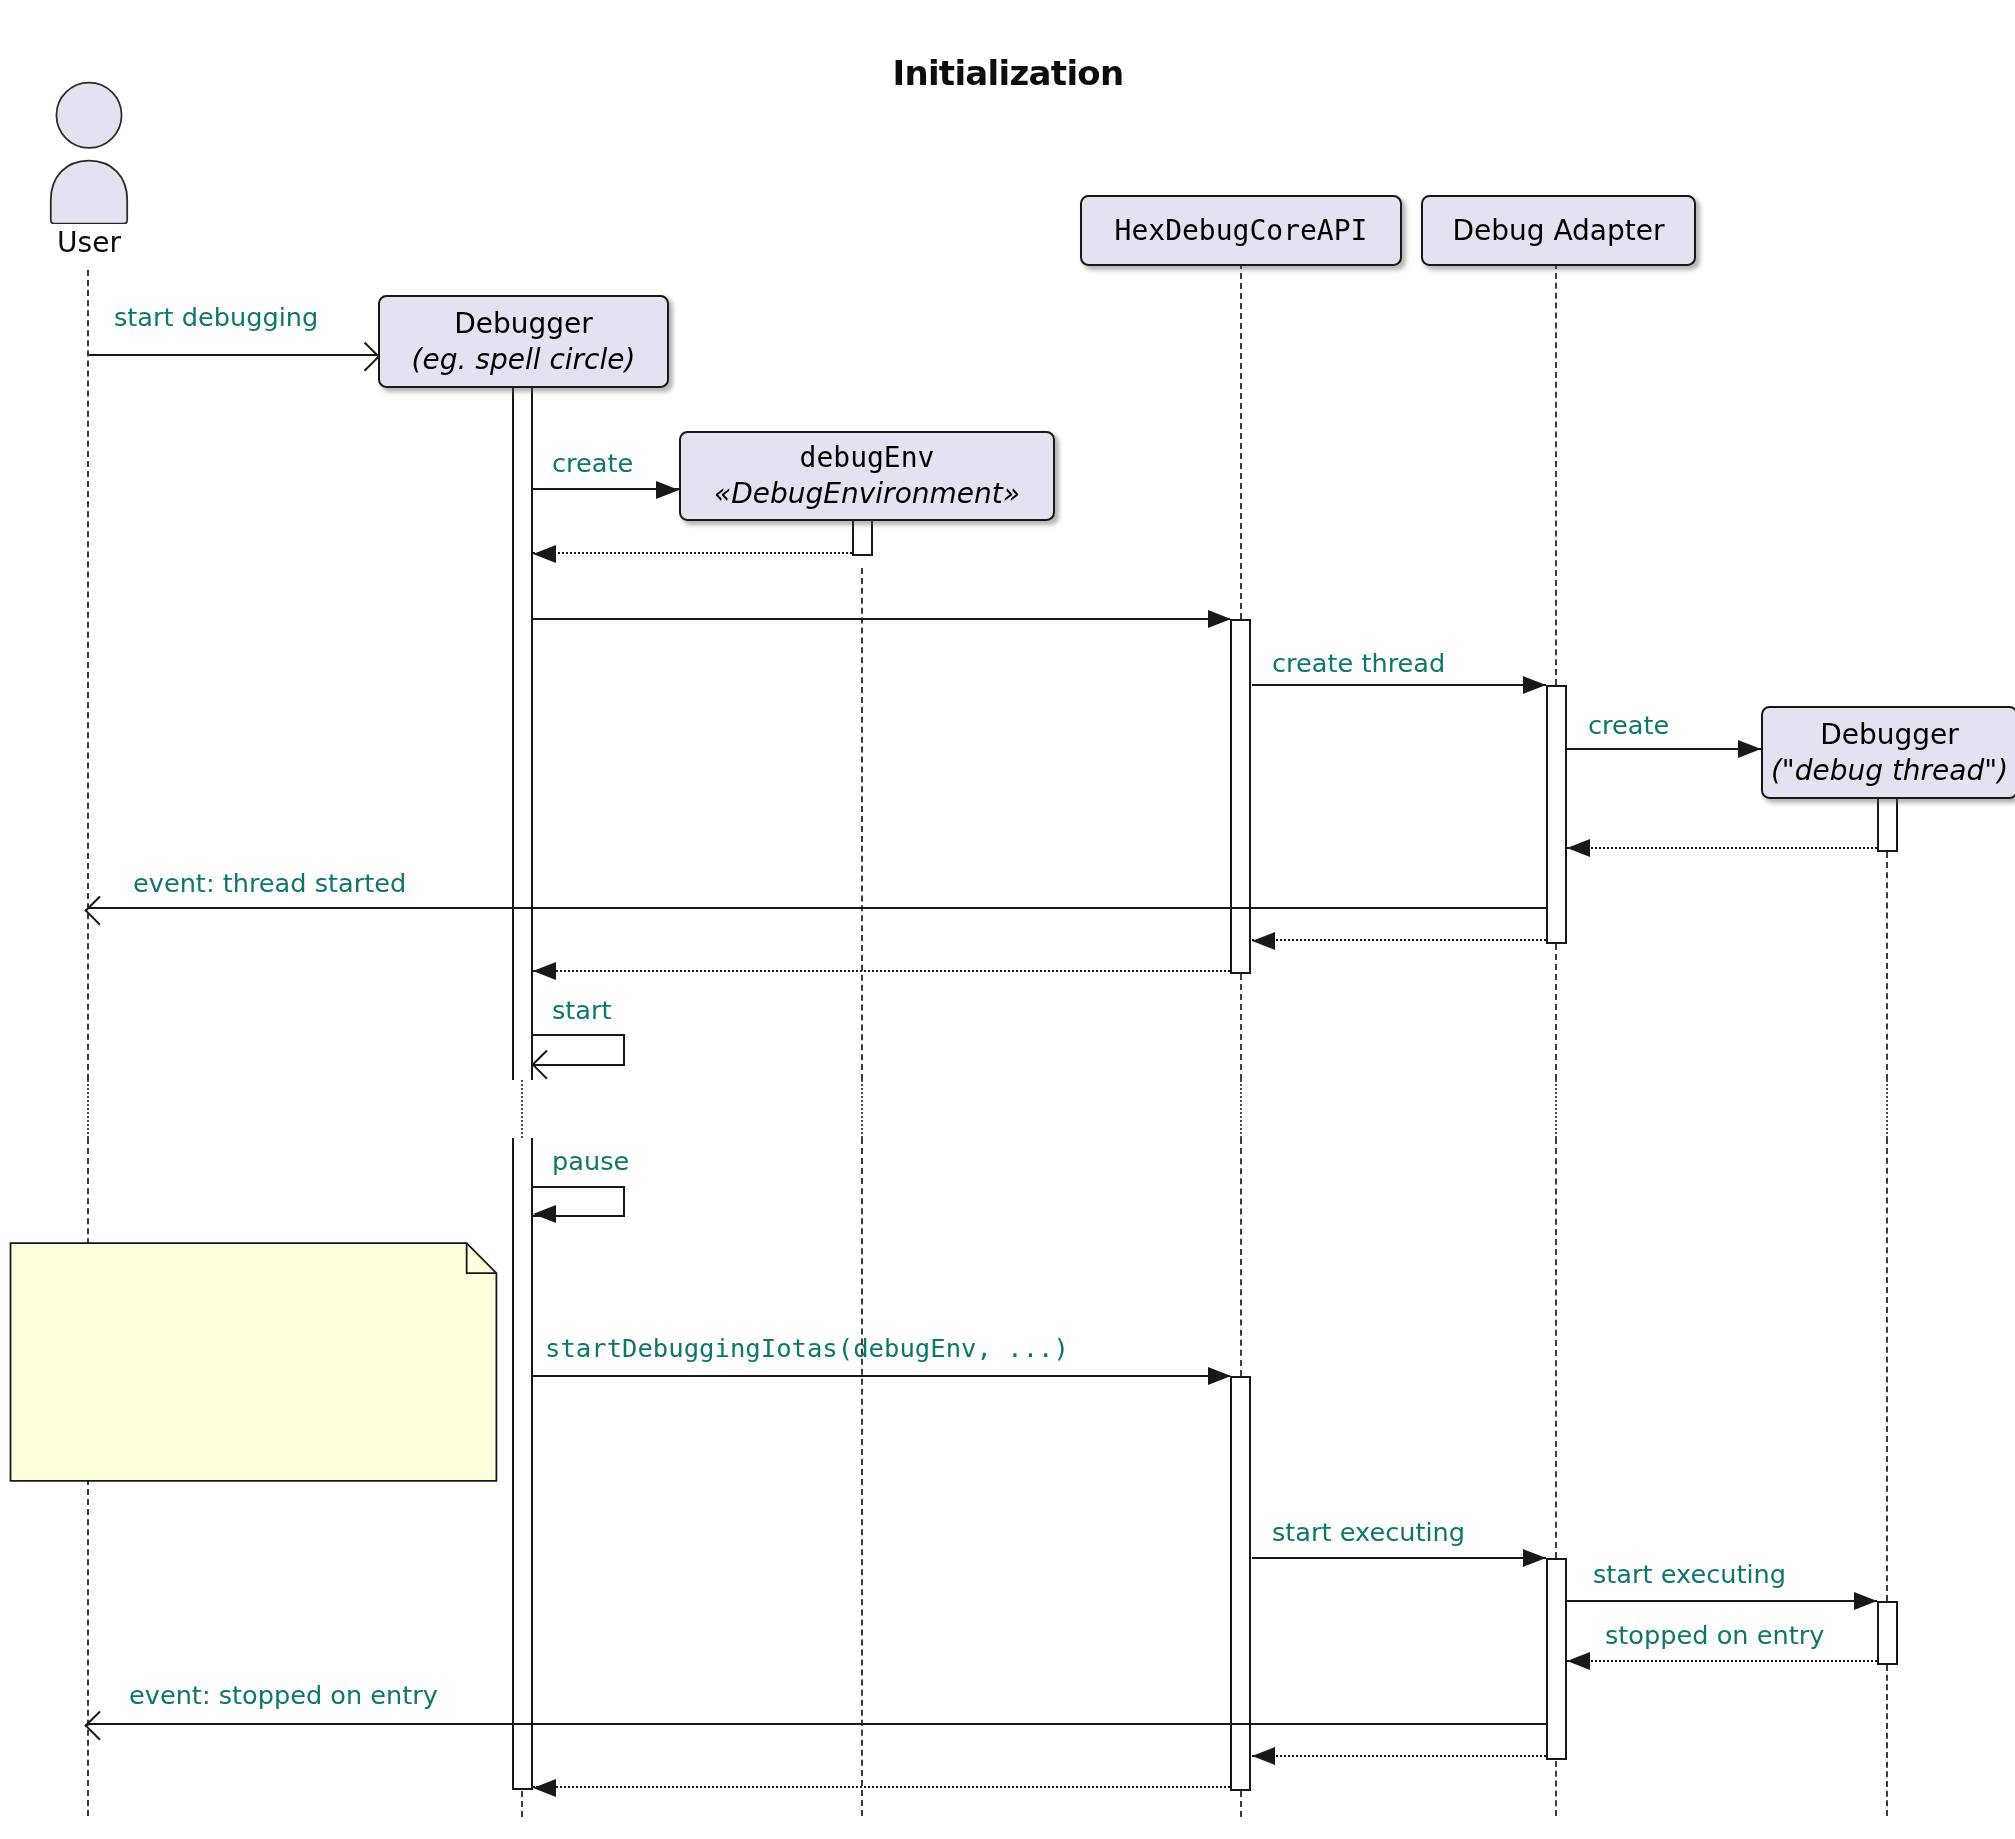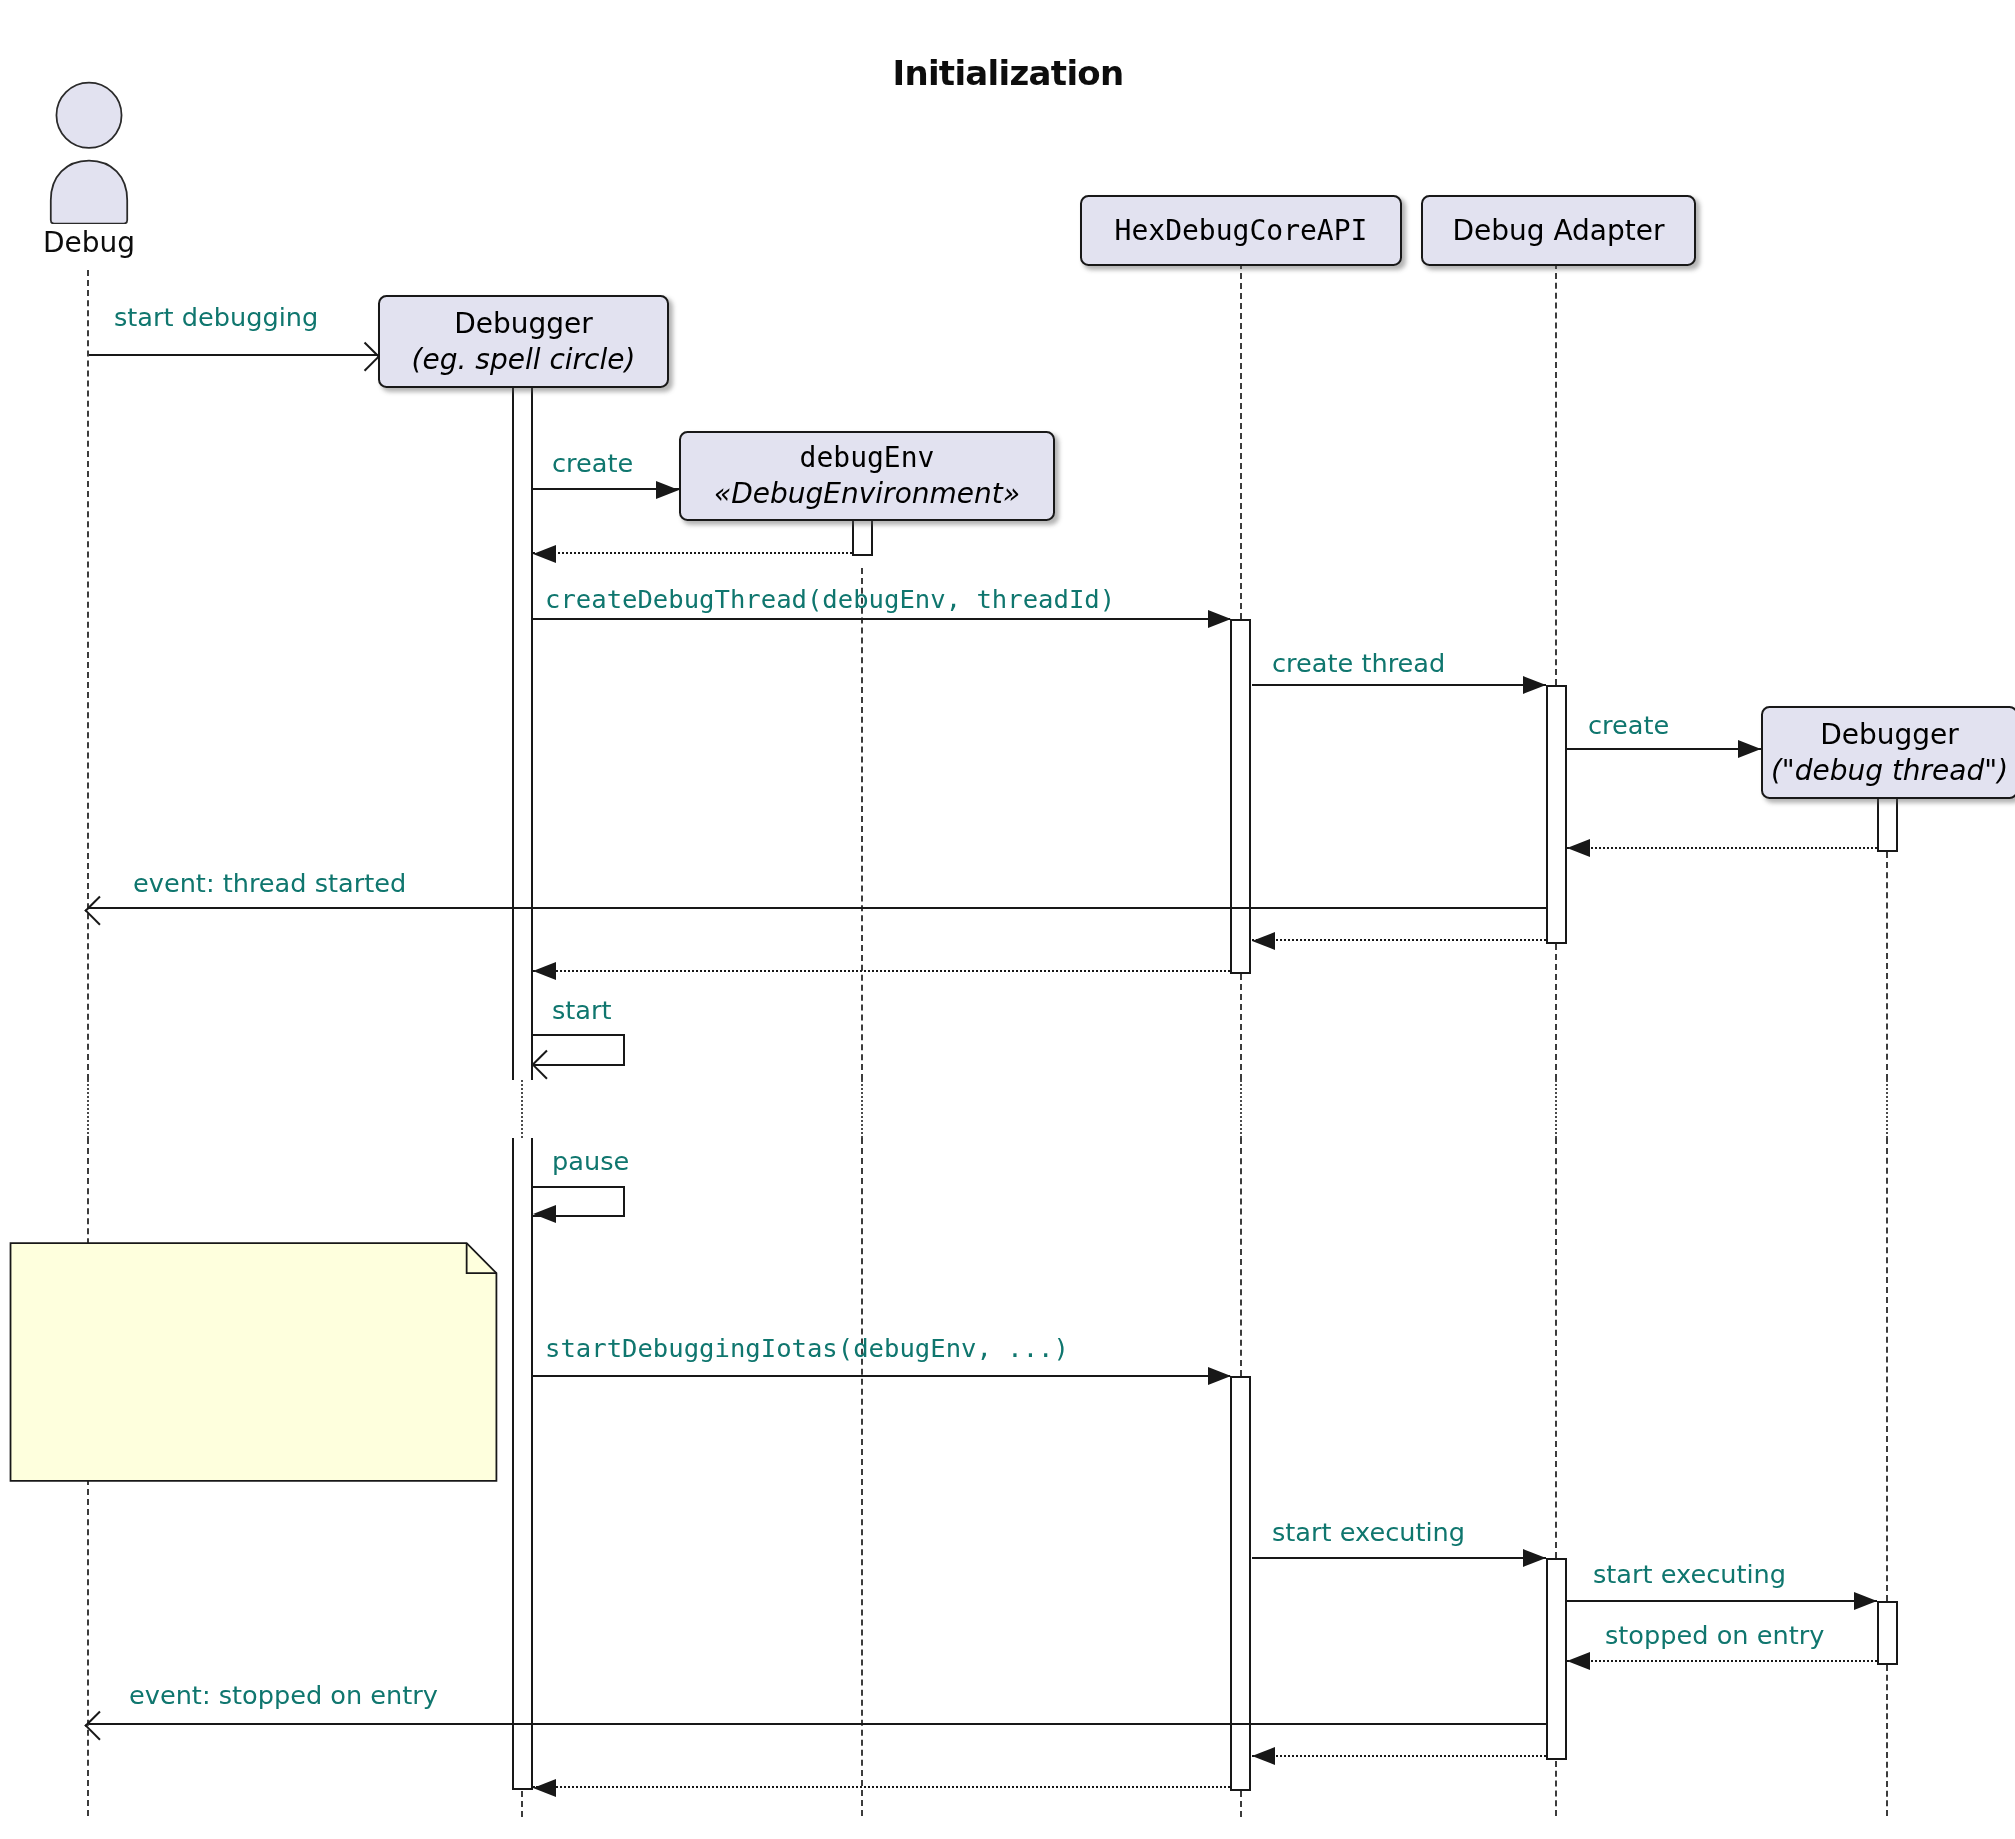--- a/index.html
+++ b/index.html
@@ -165,25 +165,24 @@
   </div>
   <div class="pbox" style="left:1761px;top:706px;width:253px;height:89px;">
     <span>Debugger</span>
     <span class="sub">("debug thread")</span>
   </div>
 
   <svg class="abs" style="left:43px;top:78px;" width="92" height="146" viewBox="0 0 130 205">
     <circle cx="65" cy="52" r="46" fill="#E2E2F0" stroke="#2a2a2a" stroke-width="2.5"></circle>
     <path d="M11,200 v-28 c0,-34 22,-56 54,-56 c32,0 54,22 54,56 v28 c0,3 -2,5 -5,5 h-98 c-3,0 -5,-2 -5,-5 z" fill="#E2E2F0" stroke="#2a2a2a" stroke-width="2.5"></path>
   </svg>
-  <div class="alabel" style="left:32px;top:226px;width:114px;">Debug</div>
+  <div class="alabel" style="left:32px;top:226px;width:114px;">User</div>
 
   <div class="txt" style="left:114px;top:302px;">start debugging</div>
   <div class="txt" style="left:552px;top:448px;">create</div>
-  <div class="txt mono" style="left:545px;top:584px;">createDebugThread(debugEnv, threadId)</div>
   <div class="txt" style="left:1272px;top:648px;">create thread</div>
   <div class="txt" style="left:1588px;top:710px;">create</div>
   <div class="txt" style="left:133px;top:868px;">event: thread started</div>
   <div class="txt" style="left:552px;top:995px;">start</div>
   <div class="txt" style="left:552px;top:1146px;">pause</div>
   <div class="txt mono" style="left:545px;top:1333px;">startDebuggingIotas(debugEnv, ...)</div>
   <div class="txt" style="left:1272px;top:1517px;">start executing</div>
   <div class="txt" style="left:1593px;top:1559px;">start executing</div>
   <div class="txt" style="left:1605px;top:1620px;">stopped on entry</div>
   <div class="txt" style="left:129px;top:1680px;">event: stopped on entry</div>

